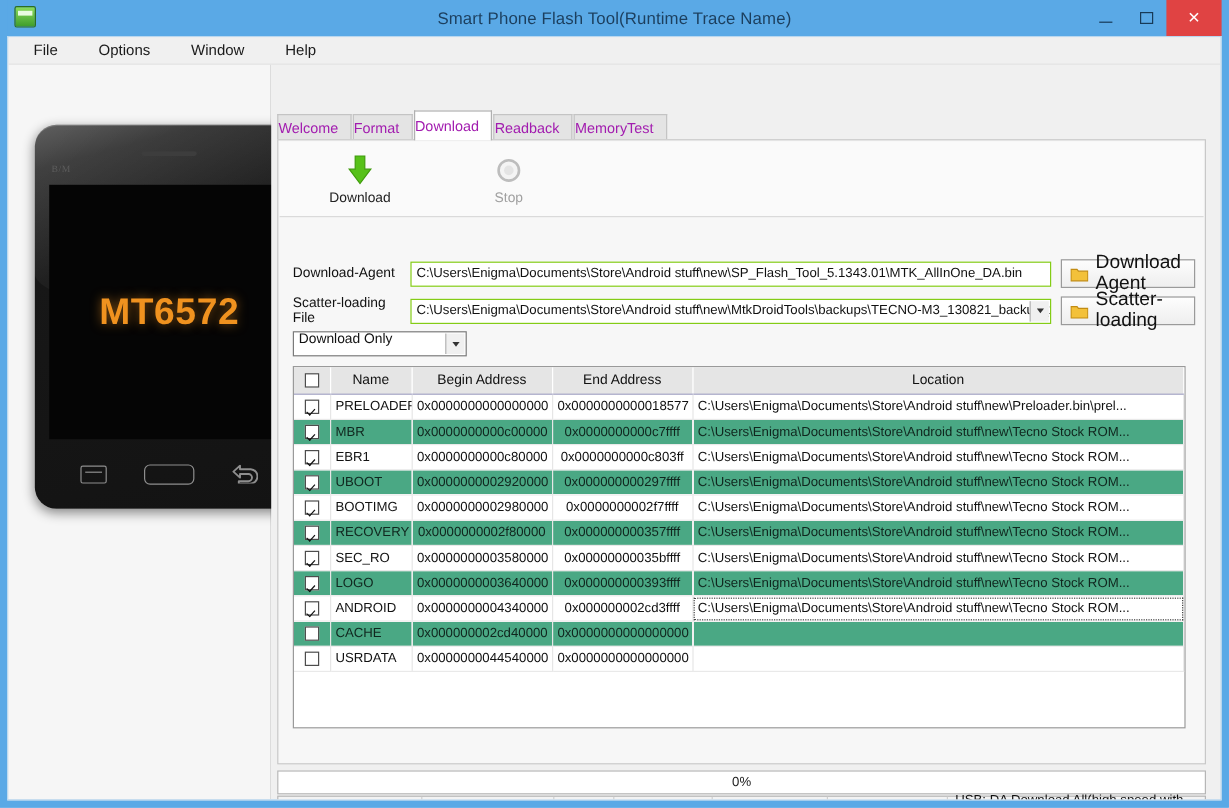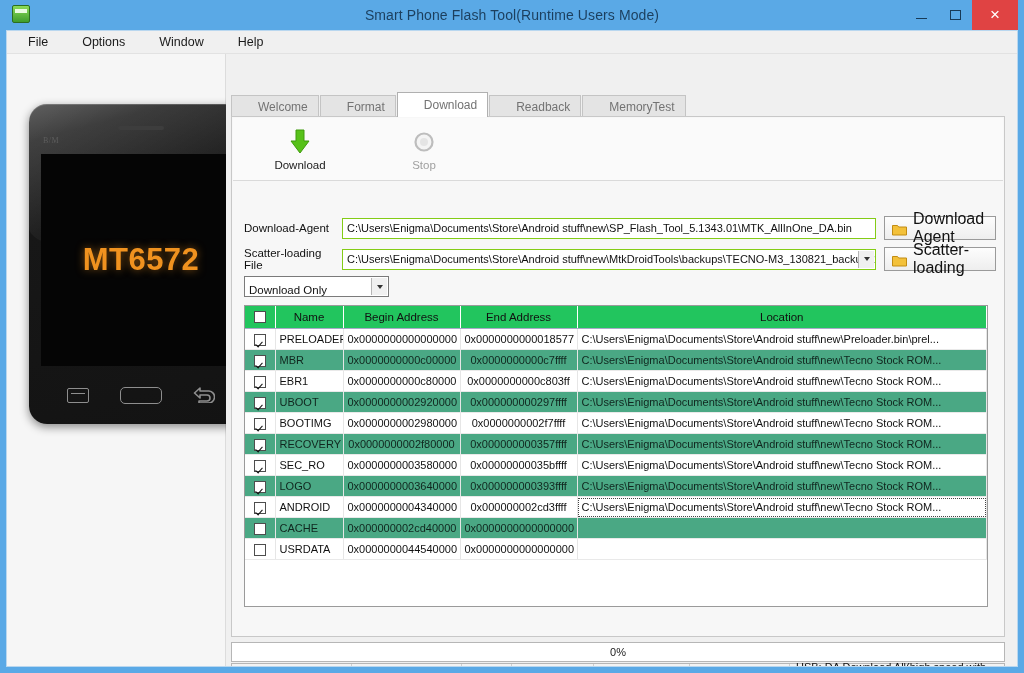--- a/index.html
+++ b/index.html
@@ -103,21 +103,21 @@
   
   .content{
     position:absolute;left:219px;top:23px;right:0;bottom:0;
     background:#f0f0f0;
   }
   .tabstrip{
     position:absolute;left:5px;top:41px;right:12px;height:22px;
     display:flex;align-items:flex-end;
   }
   .tab{
-    font-size:12px;color:#737373;padding:4px 10px 4px 26px;
+    font-size:12px;color:#a21caf;padding:4px 10px 4px 0;
     background:#e4e4e4;border:1px solid #c4c4c4;border-bottom:none;
     margin-right:1px;cursor:default;line-height:14px;
     position:relative;top:1px;
   }
   .tab.active{
     background:#fff;border-color:#b0b0b0;padding-top:5px;padding-bottom:5px;top:0;
     z-index:2;
   }
   .panel{
     position:absolute;left:5px;top:62px;right:12px;height:521px;
@@ -155,30 +155,30 @@
     width:112px;height:24px;margin-left:8px;flex:none;
     background:linear-gradient(#fdfdfd,#eeeeee);border:1px solid #9a9a9a;
     display:flex;align-items:center;gap:6px;padding-left:7px;box-sizing:border-box;
     font-size:16px;color:#111;cursor:default;
   }
   .folder{width:15px;height:12px;flex:none;position:relative;}
   
   .opcombo{
     position:absolute;left:12px;top:159px;width:145px;height:21px;
     border:1px solid #7a7a7a;background:#fff;font-size:11.5px;color:#111;
-    display:flex;align-items:flex-end;padding-left:4px;box-sizing:border-box;
+    display:flex;align-items:flex-start;padding-left:4px;box-sizing:border-box;
   }
   
   .tablewrap{
     position:absolute;left:12px;top:188px;right:16px;height:302px;
     border:1px solid #9a9a9a;background:#fff;box-sizing:border-box;overflow:hidden;
   }
   table.grid{border-collapse:collapse;width:100%;table-layout:fixed;}
   table.grid th{
-    background:#22c55e;border-right:1px solid #fff;border-bottom:1px solid #a9a9c9;
+    background:#e5e5e5;border-right:1px solid #fff;border-bottom:1px solid #a9a9c9;
     font-size:11.5px;font-weight:normal;color:#111;height:20px;
     text-align:center;
     margin-left:32px;
   }
   table.grid td{
     border-right:1px solid #e6e6e6;border-bottom:1px solid #e9e9e9;
     font-size:11px;color:#111;height:20px;padding:0 4px;
     white-space:nowrap;overflow:hidden;
   }
   .col-chk{width:30px;}
@@ -217,21 +217,21 @@
   .scell.center{justify-content:center;font-weight:bold;}
   .scell.last{border-right:none;flex:1;}
 </style>
 </head>
 <body>
 
 <div class="window">
 
   <div class="titlebar">
     <div class="app-icon"></div>
-    <div class="title-text">Smart Phone Flash Tool(Runtime Users Mode)</div>
+    <div class="title-text">Smart Phone Flash Tool(Runtime Trace Name)</div>
     <div class="winbtns">
       <div class="winbtn">
           <span class="min-glyph"></span>
         </div>
       <div class="winbtn">
           <span class="max-glyph"></span>
         </div>
       <div class="winbtn close">×</div>
     </div>
   </div>

